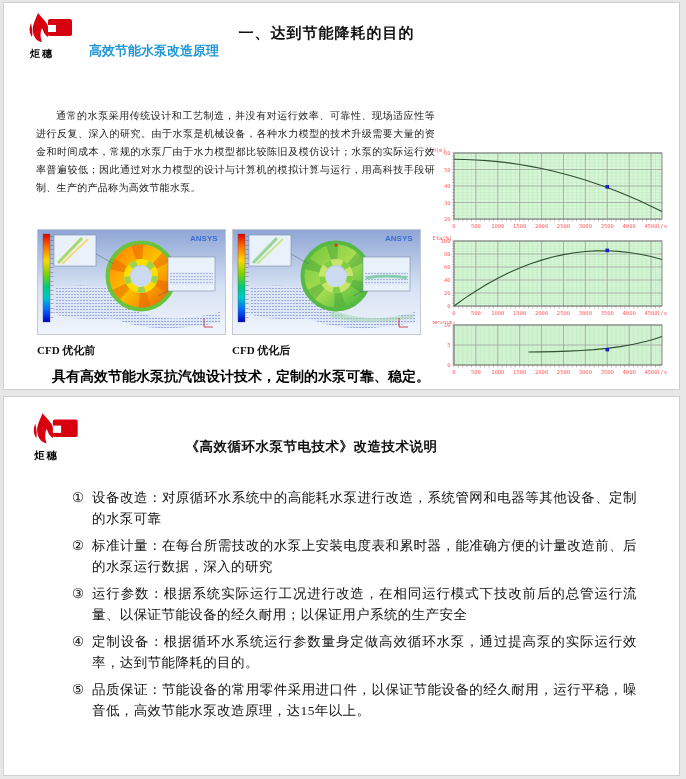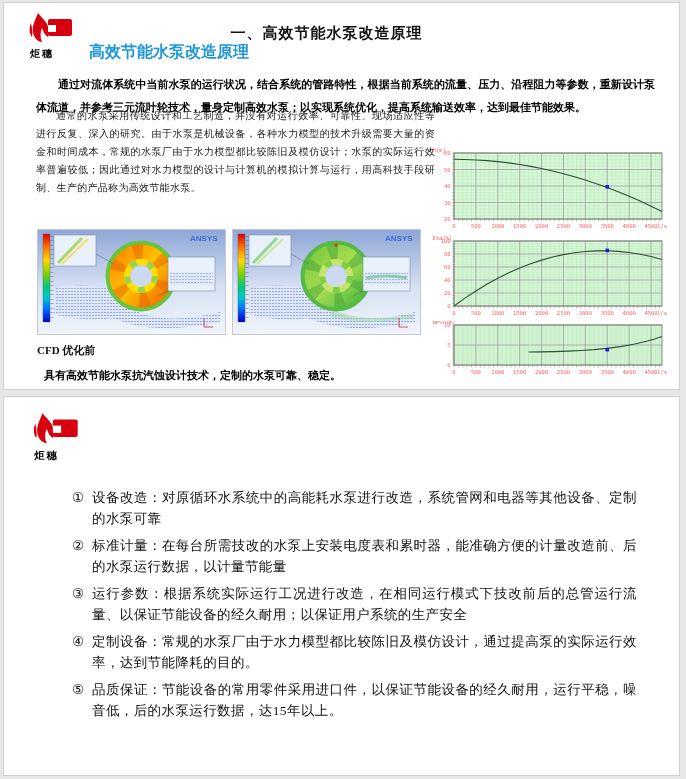--- a/index.html
+++ b/index.html
@@ -5,31 +5,31 @@
   html,body{margin:0;padding:0;background:#e7e7e7;width:686px;height:779px;overflow:hidden;
     font-family:"Liberation Sans",sans-serif;-webkit-font-smoothing:antialiased;}
   .panel{position:absolute;left:3px;width:677px;background:#ffffff;border:1px solid #cfcfcf;box-sizing:border-box;}
   #panel1{top:2px;height:388px;}
   #panel2{top:396px;height:380px;}
   .logo{position:absolute;}
   .abs{position:absolute;}
   .slide-title{font-weight:bold;color:#111;text-align:center;letter-spacing:1px;}
   #s1-title{left:0;right:30px;top:21px;font-size:15px;}
   #s2-title{left:0;right:60px;top:41px;font-size:13.5px;letter-spacing:0.5px;}
-  #s1-subtitle{left:85px;top:39px;font-size:16px;font-weight:bold;}
+  #s1-subtitle{left:85px;top:39px;font-size:13px;font-weight:bold;}
   #s1-para1{left:32px;right:24px;top:70px;font-size:11px;font-weight:bold;line-height:23px;
     text-align:justify;text-indent:2em;color:#000;}
   #s1-para2{left:32px;top:104px;width:399px;font-size:10px;line-height:18px;text-align:justify;
     text-indent:2em;color:#1a1a1a;font-family:Liberation Serif, serif;letter-spacing:0.3px;}
   .cfd-fig{position:absolute;top:226px;width:187px;height:104px;border:1px solid #c4c8d2;background:#dfe7f5;}
   #fig-before{left:33px;} #fig-after{left:228px;}
   .cfd-caption{position:absolute;top:340px;width:187px;text-align:left;font-size:11px;font-weight:bold;
     font-family:"Liberation Serif",serif;color:#111;}
   #cap-before{left:33px;} #cap-after{left:228px;}
-  #s1-foot{left:40px;top:365px;font-size:11px;font-weight:bold;color:#000;}
+  #s1-foot{left:48px;top:365px;font-size:14px;font-weight:bold;color:#000;}
   .chart{position:absolute;left:428px;width:252px;}
   .chart text{font-family:"DejaVu Sans Mono",monospace;}
   #s2-items{position:absolute;left:68px;right:42px;top:90px;font-family:"Liberation Serif",serif;
     font-size:13.5px;line-height:21px;color:#111;letter-spacing:0.4px;}
   .item{display:flex;margin-bottom:6px;text-align:justify;}
   .item .num{flex:0 0 20px;}
   .item .txt{flex:1;}
   .logo-text{font-size:10px;color:#4a4a4a;letter-spacing:2px;font-weight:bold;}
 </style>
 </head>
@@ -38,23 +38,22 @@
 <div class="panel" id="panel1">
 
   <svg class="logo" style="left:20px;top:6px;" width="56" height="54" viewBox="0 0 56 54">
     <path d="M14,4 C11,12 8,16 9,23 C10,30 15,33 18,33 C16,28 16,24 18,19 C20,24 21,26 24,28 C26,24 25,20 23,15 C20,10 17,8 14,4 Z" fill="#d6000f"></path>
     <path d="M7,14 C5,19 5,24 8,28 C9,24 8,19 7,14 Z" fill="#d6000f"></path>
     <rect x="24" y="10" width="24" height="17" rx="2" fill="#d6000f"></rect>
     <rect x="24" y="16" width="8" height="7" fill="#ffffff"></rect>
     <text x="6" y="48" class="logo-text">炬穗</text>
   </svg>
 
-  <div class="abs slide-title" id="s1-title">一、高效节能水泵改造原理</div>
+  <div class="abs slide-title" id="s1-title">一、达到节能降耗的目的</div>
   <div class="abs" id="s1-subtitle" style="color:#1e96d8;">高效节能水泵改造原理</div>
-  <div class="abs" id="s1-para1">通过对流体系统中当前水泵的运行状况，结合系统的管路特性，根据当前系统的流量、压力、沿程阻力等参数，重新设计泵体流道，并参考三元流叶轮技术，量身定制高效水泵；以实现系统优化，提高系统输送效率，达到最佳节能效果。</div>
   <div class="abs" id="s1-para2">通常的水泵采用传统设计和工艺制造，并没有对运行效率、可靠性、现场适应性等进行反复、深入的研究。由于水泵是机械设备，各种水力模型的技术升级需要大量的资金和时间成本，常规的水泵厂由于水力模型都比较陈旧及模仿设计；水泵的实际运行效率普遍较低；因此通过对水力模型的设计与计算机的模拟计算与运行，用高科技手段研制、生产的产品称为高效节能水泵。</div>
 
   <svg class="cfd-fig" id="fig-before" viewBox="0 0 187 104">
     <defs>
       <linearGradient id="bgA" x1="0" y1="0" x2="0" y2="1">
         <stop offset="0" stop-color="#8fa6d6"></stop>
           <stop offset="0.55" stop-color="#d6e1f3"></stop>
           <stop offset="1" stop-color="#f1f5fc"></stop>
       </linearGradient>
       <linearGradient id="cbarA" x1="0" y1="0" x2="0" y2="1">
@@ -130,20 +129,21 @@
     <line x1="58" y1="24" x2="76" y2="34" stroke="#55637a" stroke-width="0.5"></line>
     <rect x="130" y="27" width="47" height="34" fill="#e9f1fb" stroke="#7d8da5" stroke-width="0.6"></rect>
     <rect x="132" y="42" width="43" height="13" fill="url(#dotsA)" opacity="0.8"></rect>
     <path d="M133,48 Q154,44 174,48" stroke="#79c9a0" stroke-width="3" fill="none" opacity="0.8"></path>
     <line x1="130" y1="61" x2="120" y2="66" stroke="#55637a" stroke-width="0.5"></line>
     <text x="152" y="11" font-size="8" font-weight="bold" fill="#3a6fd8">ANSYS</text>
     <path d="M166,97 h9 M166,97 v-9" stroke="#c23" stroke-width="0.8" fill="none"></path>
   </svg>
 
   <div class="cfd-caption" id="cap-before">CFD 优化前</div>
+  <div class="cfd-caption" id="cap-after">CFD 优化后</div>
   <div class="abs" id="s1-foot">具有高效节能水泵抗汽蚀设计技术，定制的水泵可靠、稳定。</div>
 
   <svg class="chart" style="top:138px;" width="252" height="94">
       <rect x="22" y="12" width="208" height="66" fill="#d8f6d8"></rect>
       <line x1="22" y1="12" x2="22" y2="78" stroke="#b2e6b2" stroke-width="0.4"></line>
       <line x1="26.378947368421052" y1="12" x2="26.378947368421052" y2="78" stroke="#b2e6b2" stroke-width="0.4"></line>
       <line x1="30.757894736842104" y1="12" x2="30.757894736842104" y2="78" stroke="#b2e6b2" stroke-width="0.4"></line>
       <line x1="35.136842105263156" y1="12" x2="35.136842105263156" y2="78" stroke="#b2e6b2" stroke-width="0.4"></line>
       <line x1="39.51578947368421" y1="12" x2="39.51578947368421" y2="78" stroke="#b2e6b2" stroke-width="0.4"></line>
       <line x1="43.89473684210526" y1="12" x2="43.89473684210526" y2="78" stroke="#b2e6b2" stroke-width="0.4"></line>
@@ -680,36 +680,37 @@
 <div class="panel" id="panel2">
 
   <svg class="logo" style="left:24px;top:12px;" width="58" height="56" viewBox="0 0 56 54">
     <path d="M14,4 C11,12 8,16 9,23 C10,30 15,33 18,33 C16,28 16,24 18,19 C20,24 21,26 24,28 C26,24 25,20 23,15 C20,10 17,8 14,4 Z" fill="#d6000f"></path>
     <path d="M7,14 C5,19 5,24 8,28 C9,24 8,19 7,14 Z" fill="#d6000f"></path>
     <rect x="24" y="10" width="24" height="17" rx="2" fill="#d6000f"></rect>
     <rect x="24" y="16" width="8" height="7" fill="#ffffff"></rect>
     <text x="6" y="48" class="logo-text">炬穗</text>
   </svg>
 
+  <div class="abs slide-title" id="s2-title">《高效循环水泵节电技术》改造技术说明</div>
 
   <div id="s2-items">
     <div class="item">
       <span class="num">①</span>
       <span class="txt">设备改造：对原循环水系统中的高能耗水泵进行改造，系统管网和电器等其他设备、定制的水泵可靠</span>
     </div>
     <div class="item">
       <span class="num">②</span>
-      <span class="txt">标准计量：在每台所需技改的水泵上安装电度表和累时器，能准确方便的计量改造前、后的水泵运行数据，以计量节能量</span>
+      <span class="txt">标准计量：在每台所需技改的水泵上安装电度表和累时器，能准确方便的计量改造前、后的水泵运行数据，深入的研究</span>
     </div>
     <div class="item">
       <span class="num">③</span>
       <span class="txt">运行参数：根据系统实际运行工况进行改造，在相同运行模式下技改前后的总管运行流量、以保证节能设备的经久耐用；以保证用户系统的生产安全</span>
     </div>
     <div class="item">
       <span class="num">④</span>
-      <span class="txt">定制设备：常规的水泵厂由于水力模型都比较陈旧及模仿设计，通过提高泵的实际运行效率，达到节能降耗的目的。</span>
+      <span class="txt">定制设备：根据循环水系统运行参数量身定做高效循环水泵，通过提高泵的实际运行效率，达到节能降耗的目的。</span>
     </div>
     <div class="item">
       <span class="num">⑤</span>
-      <span class="txt">品质保证：节能设备的常用零件采用进口件，以保证节能设备的经久耐用，运行平稳，噪音低，后的水泵运行数据，达15年以上。</span>
+      <span class="txt">品质保证：节能设备的常用零件采用进口件，以保证节能设备的经久耐用，运行平稳，噪音低，高效节能水泵改造原理，达15年以上。</span>
     </div>
   </div>
 </div>
 
 </body></html>

